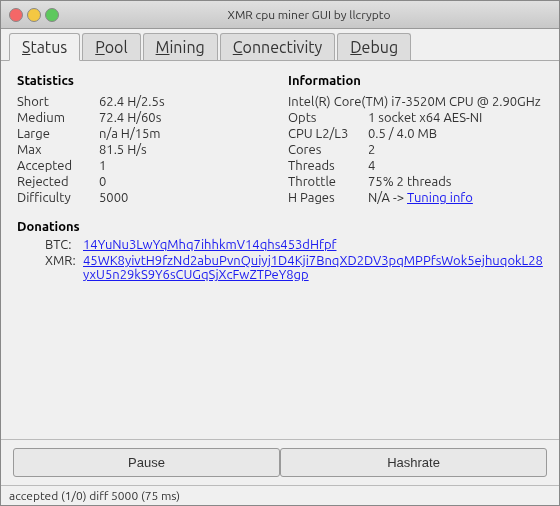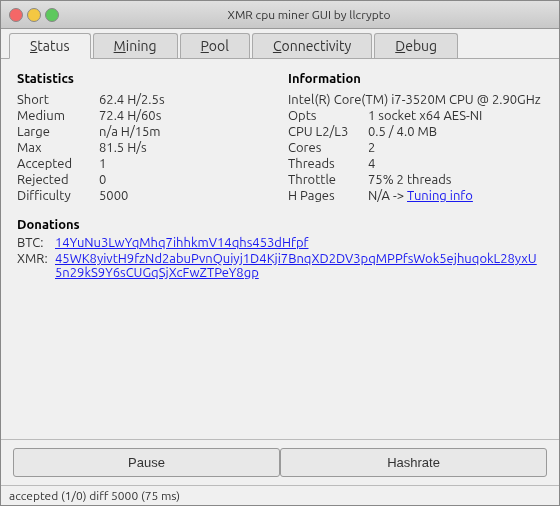--- a/index.html
+++ b/index.html
@@ -48,26 +48,26 @@
       font-size: 12px;
       color: #333;
     }
     .tabs {
       display: flex;
       padding: 4px 8px 0 8px;
       background: #f0f0f0;
       border-bottom: 1px solid #aaa;
     }
     .tab {
-      padding: 4px 20px;
+      padding: 4px 12px;
       border: 1px solid #aaa;
       border-bottom: none;
       background: #ddd;
       cursor: pointer;
-      font-size: 14px;
+      font-size: 16px;
       margin-right: 2px;
       border-radius: 3px 3px 0 0;
       color: #333;
     }
     .tab.active {
       background: #f0f0f0;
       border-bottom: 1px solid #f0f0f0;
       z-index: 1;
       position: relative;
       margin-bottom: -1px;
@@ -124,20 +124,21 @@
     }
     .donations-title {
       font-weight: bold;
       margin-bottom: 4px;
     }
     .btc-row, .xmr-row {
       display: flex;
       align-items: flex-start;
       margin-bottom: 2px;
       font-size: 13px;
+      margin-left: 28px;
     }
     .coin-label {
       min-width: 38px;
       color: #333;
     }
     .donate-link {
       color: #1a1af0;
       text-decoration: underline;
       cursor: pointer;
       word-break: break-all;
@@ -183,22 +184,22 @@
     <div class="window-controls">
       <div class="win-btn close"></div>
       <div class="win-btn minimize"></div>
       <div class="win-btn maximize"></div>
     </div>
     <span class="title-text">XMR cpu miner GUI by llcrypto</span>
   </div>
 
   <div class="tabs">
     <div class="tab active"><span class="tab-underline">S</span>tatus</div>
+    <div class="tab"><span class="tab-underline">P</span>ool</div>
     <div class="tab"><span class="tab-underline">M</span>ining</div>
-    <div class="tab"><span class="tab-underline">P</span>ool</div>
     <div class="tab"><span class="tab-underline">C</span>onnectivity</div>
     <div class="tab"><span class="tab-underline">D</span>ebug</div>
   </div>
 
   <div class="content">
     <div class="two-col">
 
       <div>
         <div class="section-title">Statistics</div>
         <div class="stat-row">

